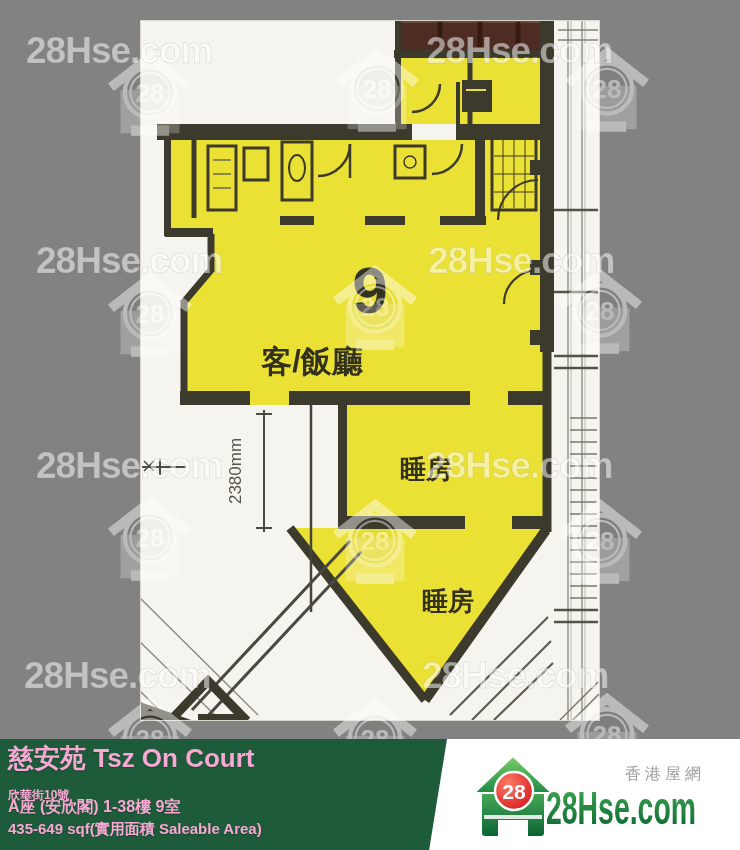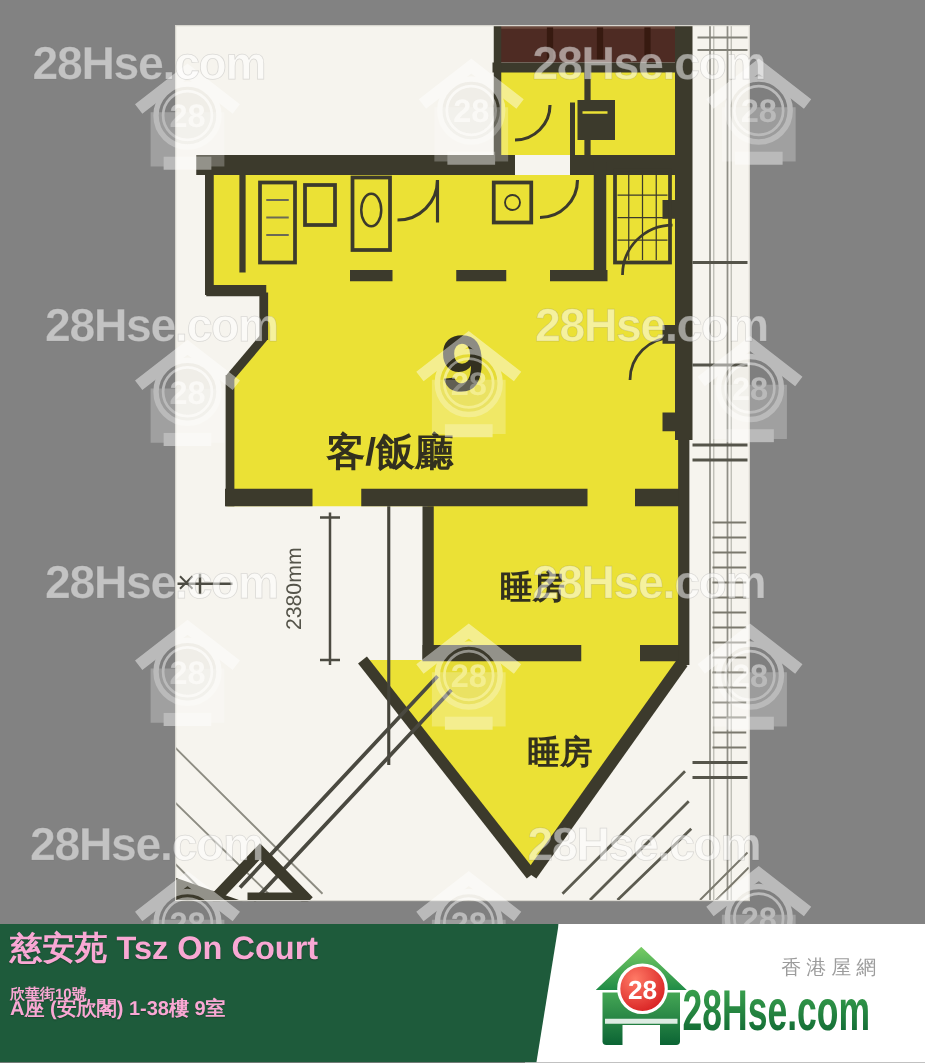--- a/index.html
+++ b/index.html
@@ -169,20 +169,21 @@
       <text x="422" y="688">28Hse.com</text>
     </g>
   </svg>
 
   <div id="white-box"></div>
 
   <div id="info-bar">
     <div id="estate-name" class="bar-line">慈安苑 Tsz On Court</div>
     <div id="estate-address" class="bar-line">欣華街10號</div>
     <div id="estate-block" class="bar-line">A座 (安欣閣) 1-38樓 9室</div>
+    <div id="estate-area" class="bar-line">435-649 sqf(實用面積 Saleable Area)</div>
   </div>
 
   <svg id="brand" viewBox="0 0 290 111">
     <defs>
       <linearGradient id="gRoof" x1="0" y1="0" x2="0" y2="1">
         <stop offset="0" stop-color="#7ccf66"></stop>
           <stop offset="1" stop-color="#1d8a46"></stop>
       </linearGradient>
       <linearGradient id="gBody" x1="0" y1="0" x2="0" y2="1">
         <stop offset="0" stop-color="#4db05a"></stop>

